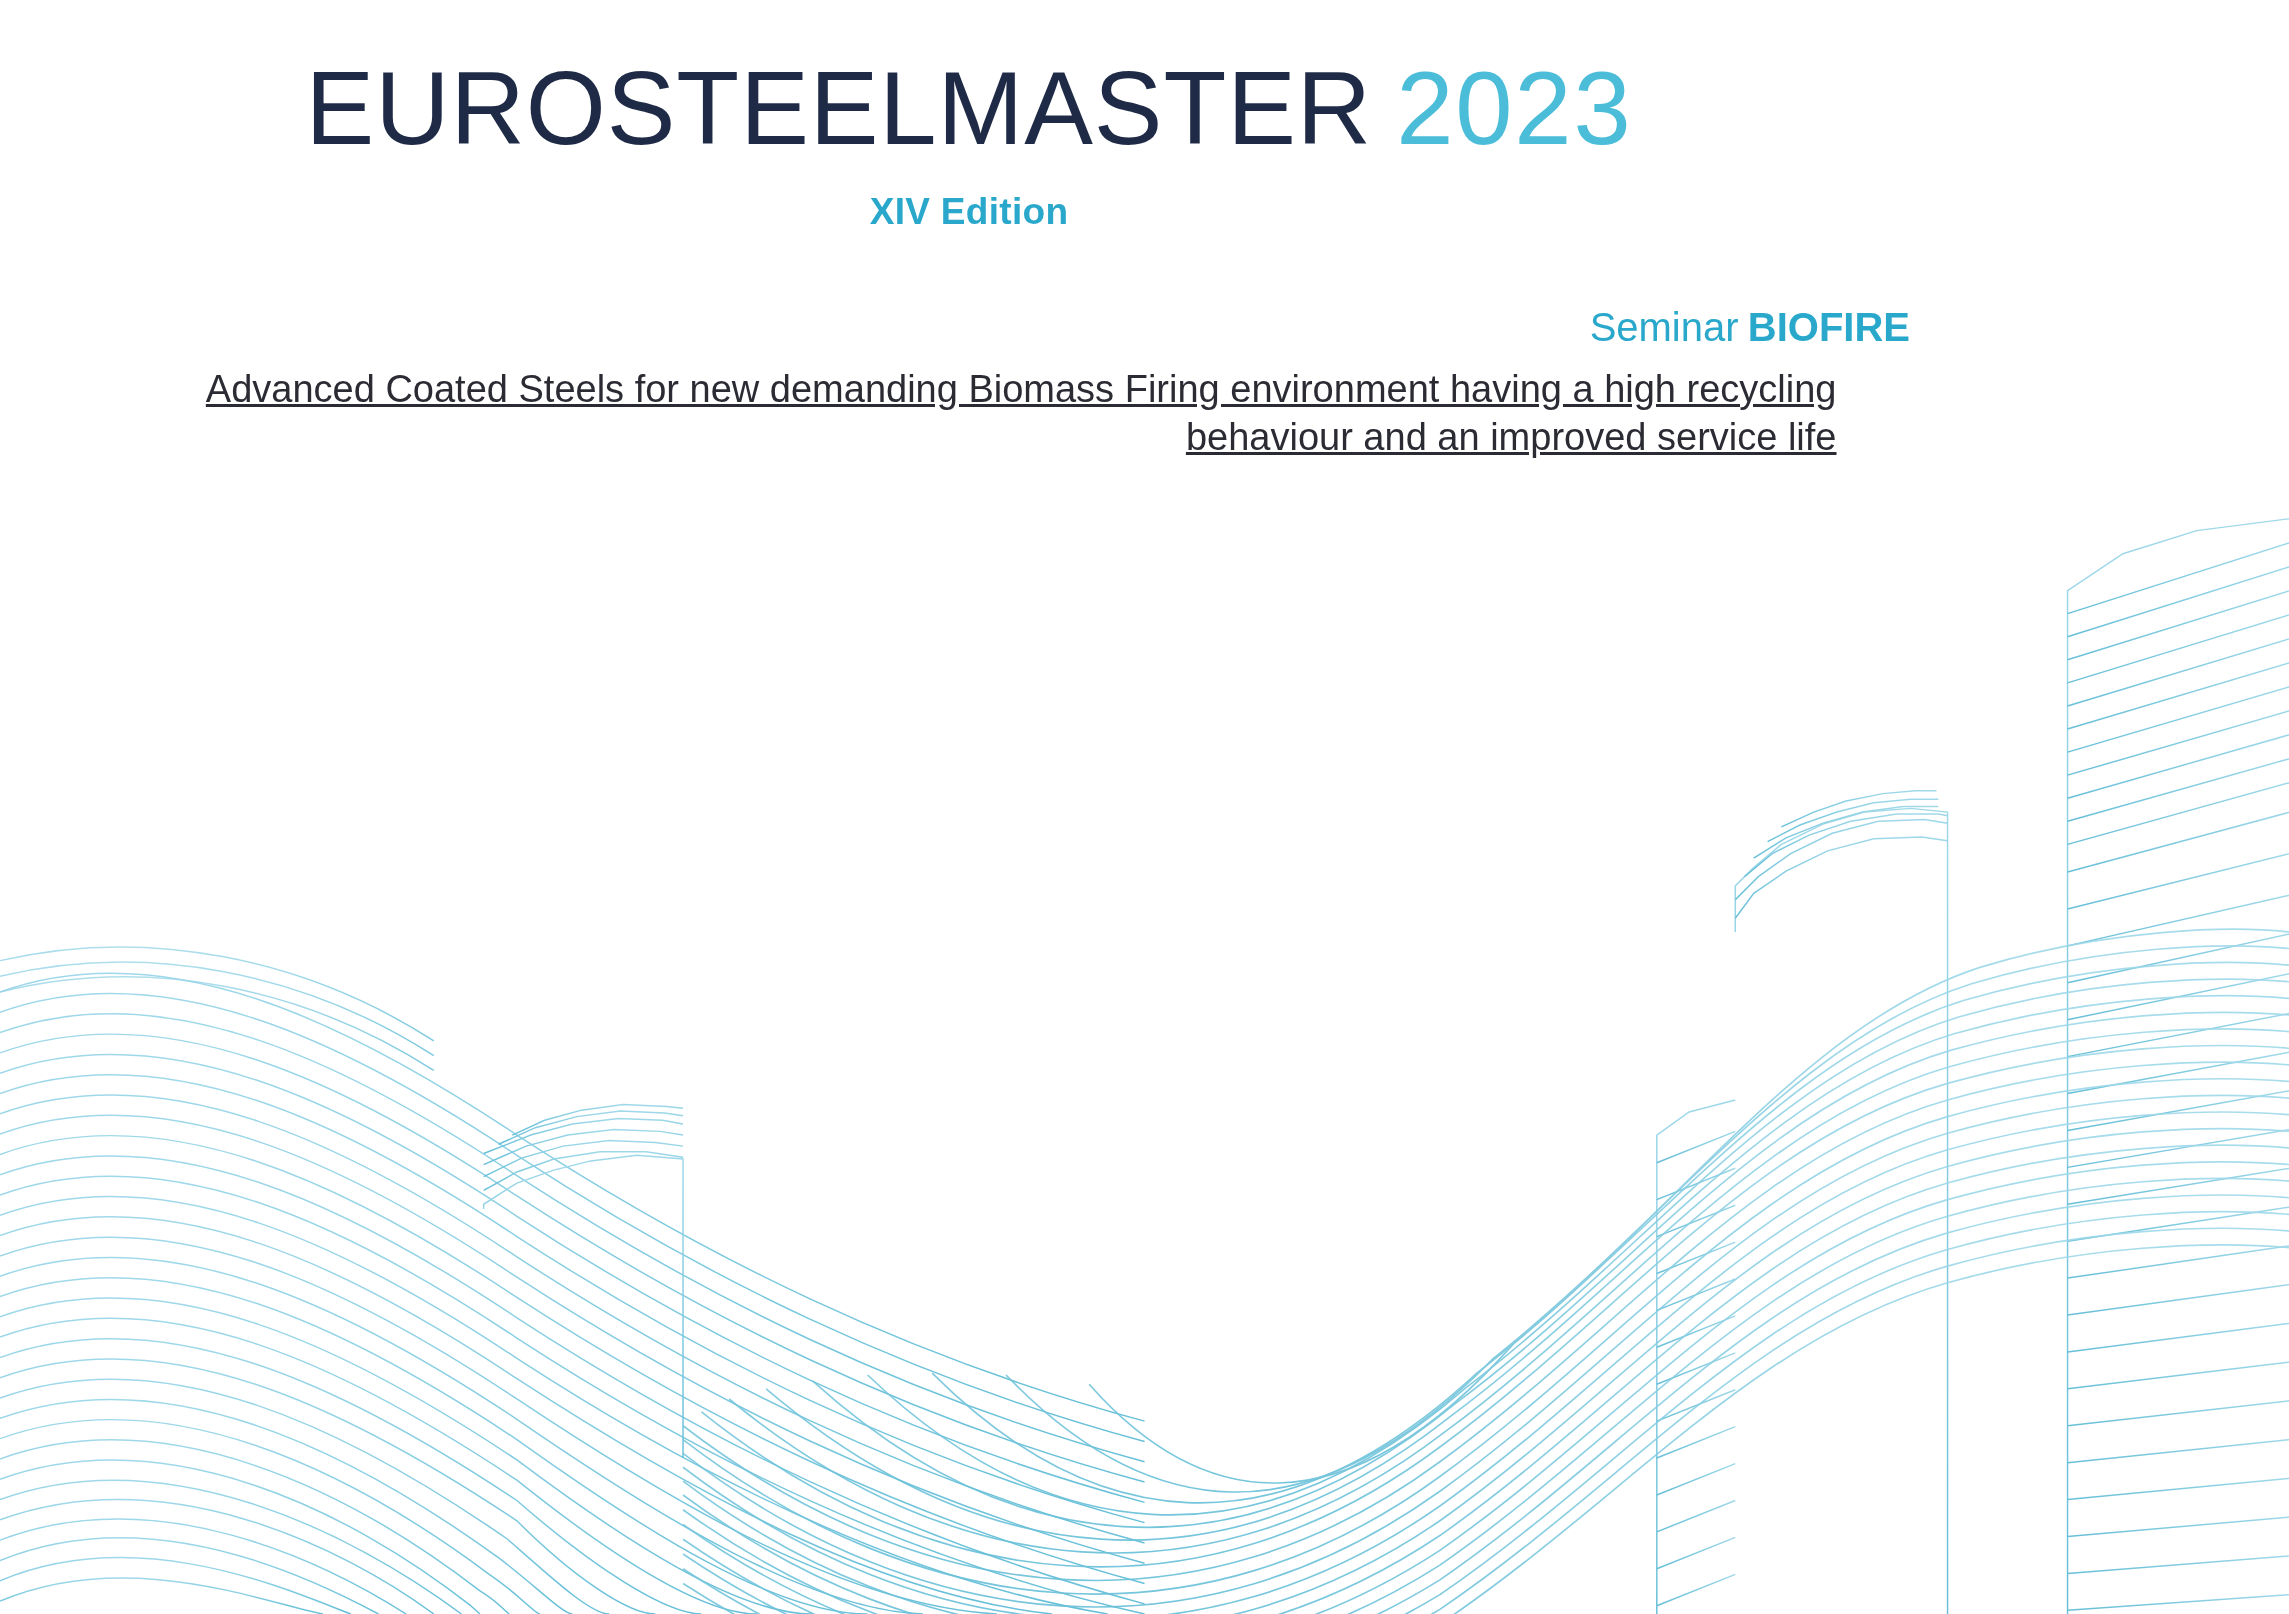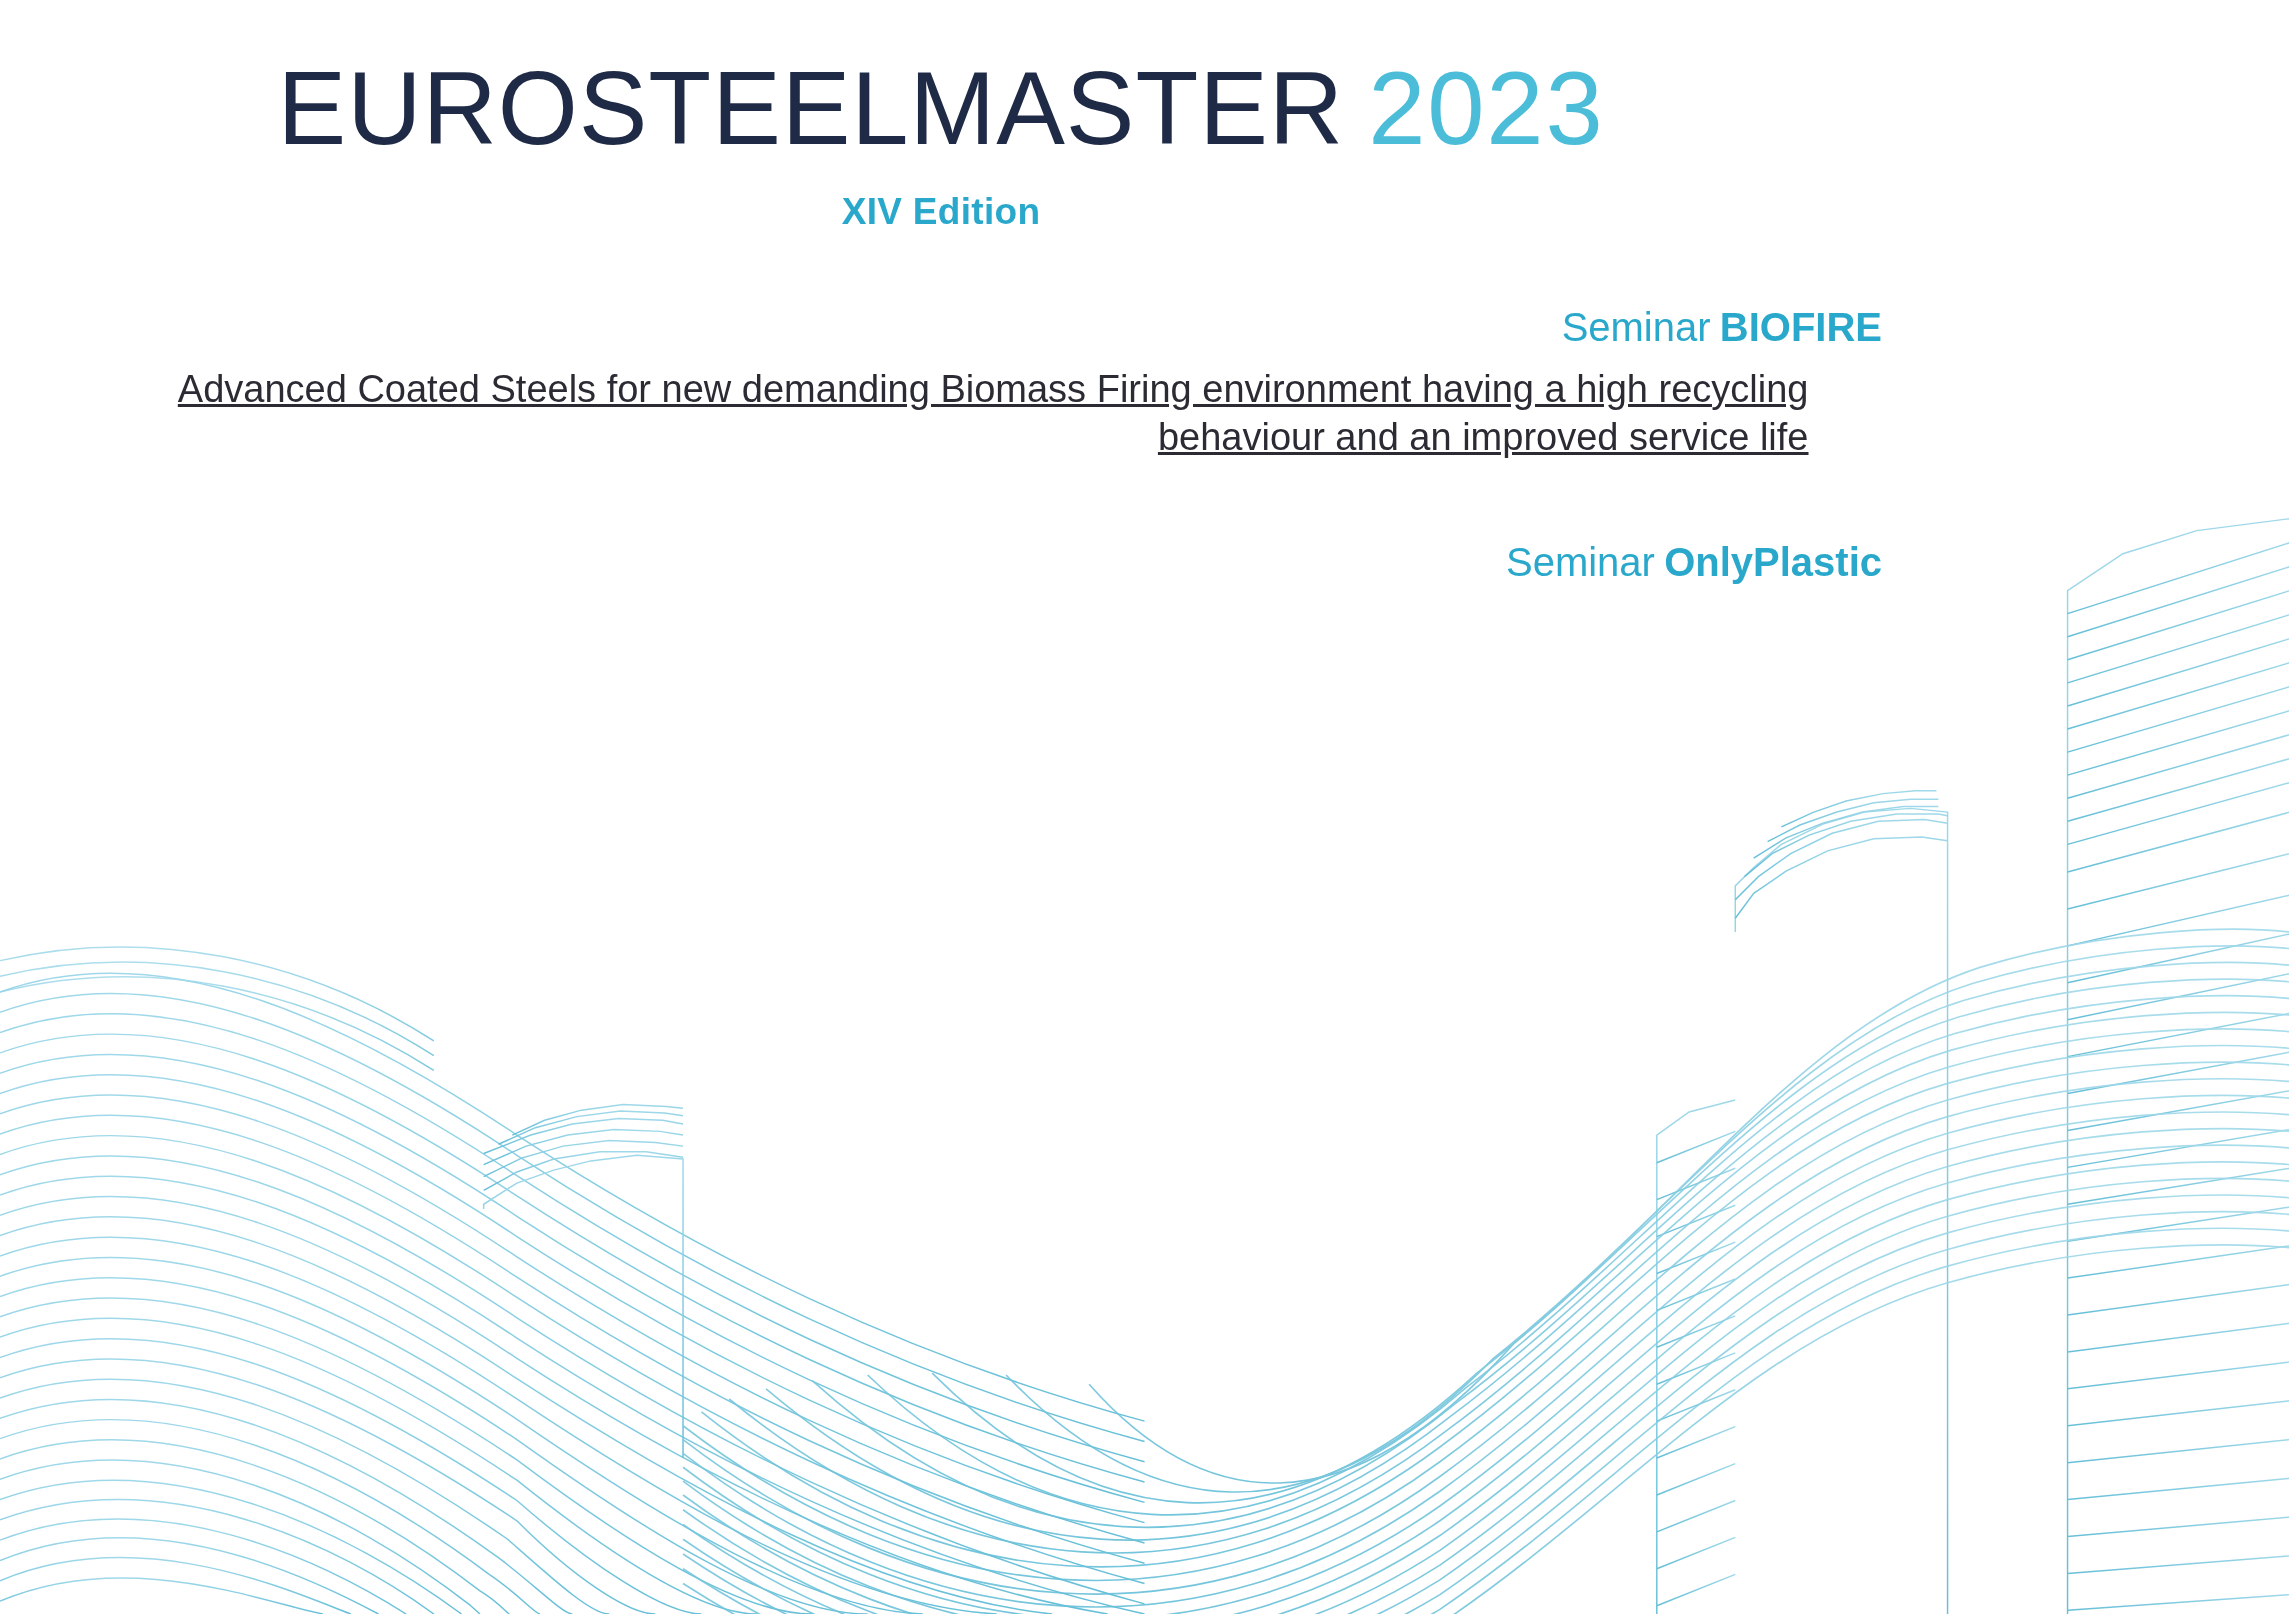--- a/index.html
+++ b/index.html
@@ -25,20 +25,21 @@
     z-index: 0;
     pointer-events: none;
   }
 
   
   #content {
     position: relative;
     z-index: 2;
     width: 1882px;
     text-align: center;
+    margin-left: 28px;
   }
 
   .title-wrap {
     margin-top: 57px;
     line-height: 1;
     white-space: nowrap;
   }
   .title-main {
     font-size: 103px;
     letter-spacing: 0.9px;
@@ -300,19 +301,16 @@
   <div class="edition">XIV Edition</div>
 
   <div class="seminar-block">
     <div class="seminar-head">
       <span class="label">Seminar</span><span class="name">BIOFIRE</span>
     </div>
     <div class="seminar-desc">Advanced Coated Steels for new demanding Biomass Firing environment having a high recycling behaviour and an improved service life</div>
   </div>
 
   <div class="seminar-block second">
-    <div class="seminar-head">
-      <span class="label">Seminar</span><span class="name">OnlyPlastic</span>
-    </div>
   </div>
 
 </div>
 
 
 </body></html>

